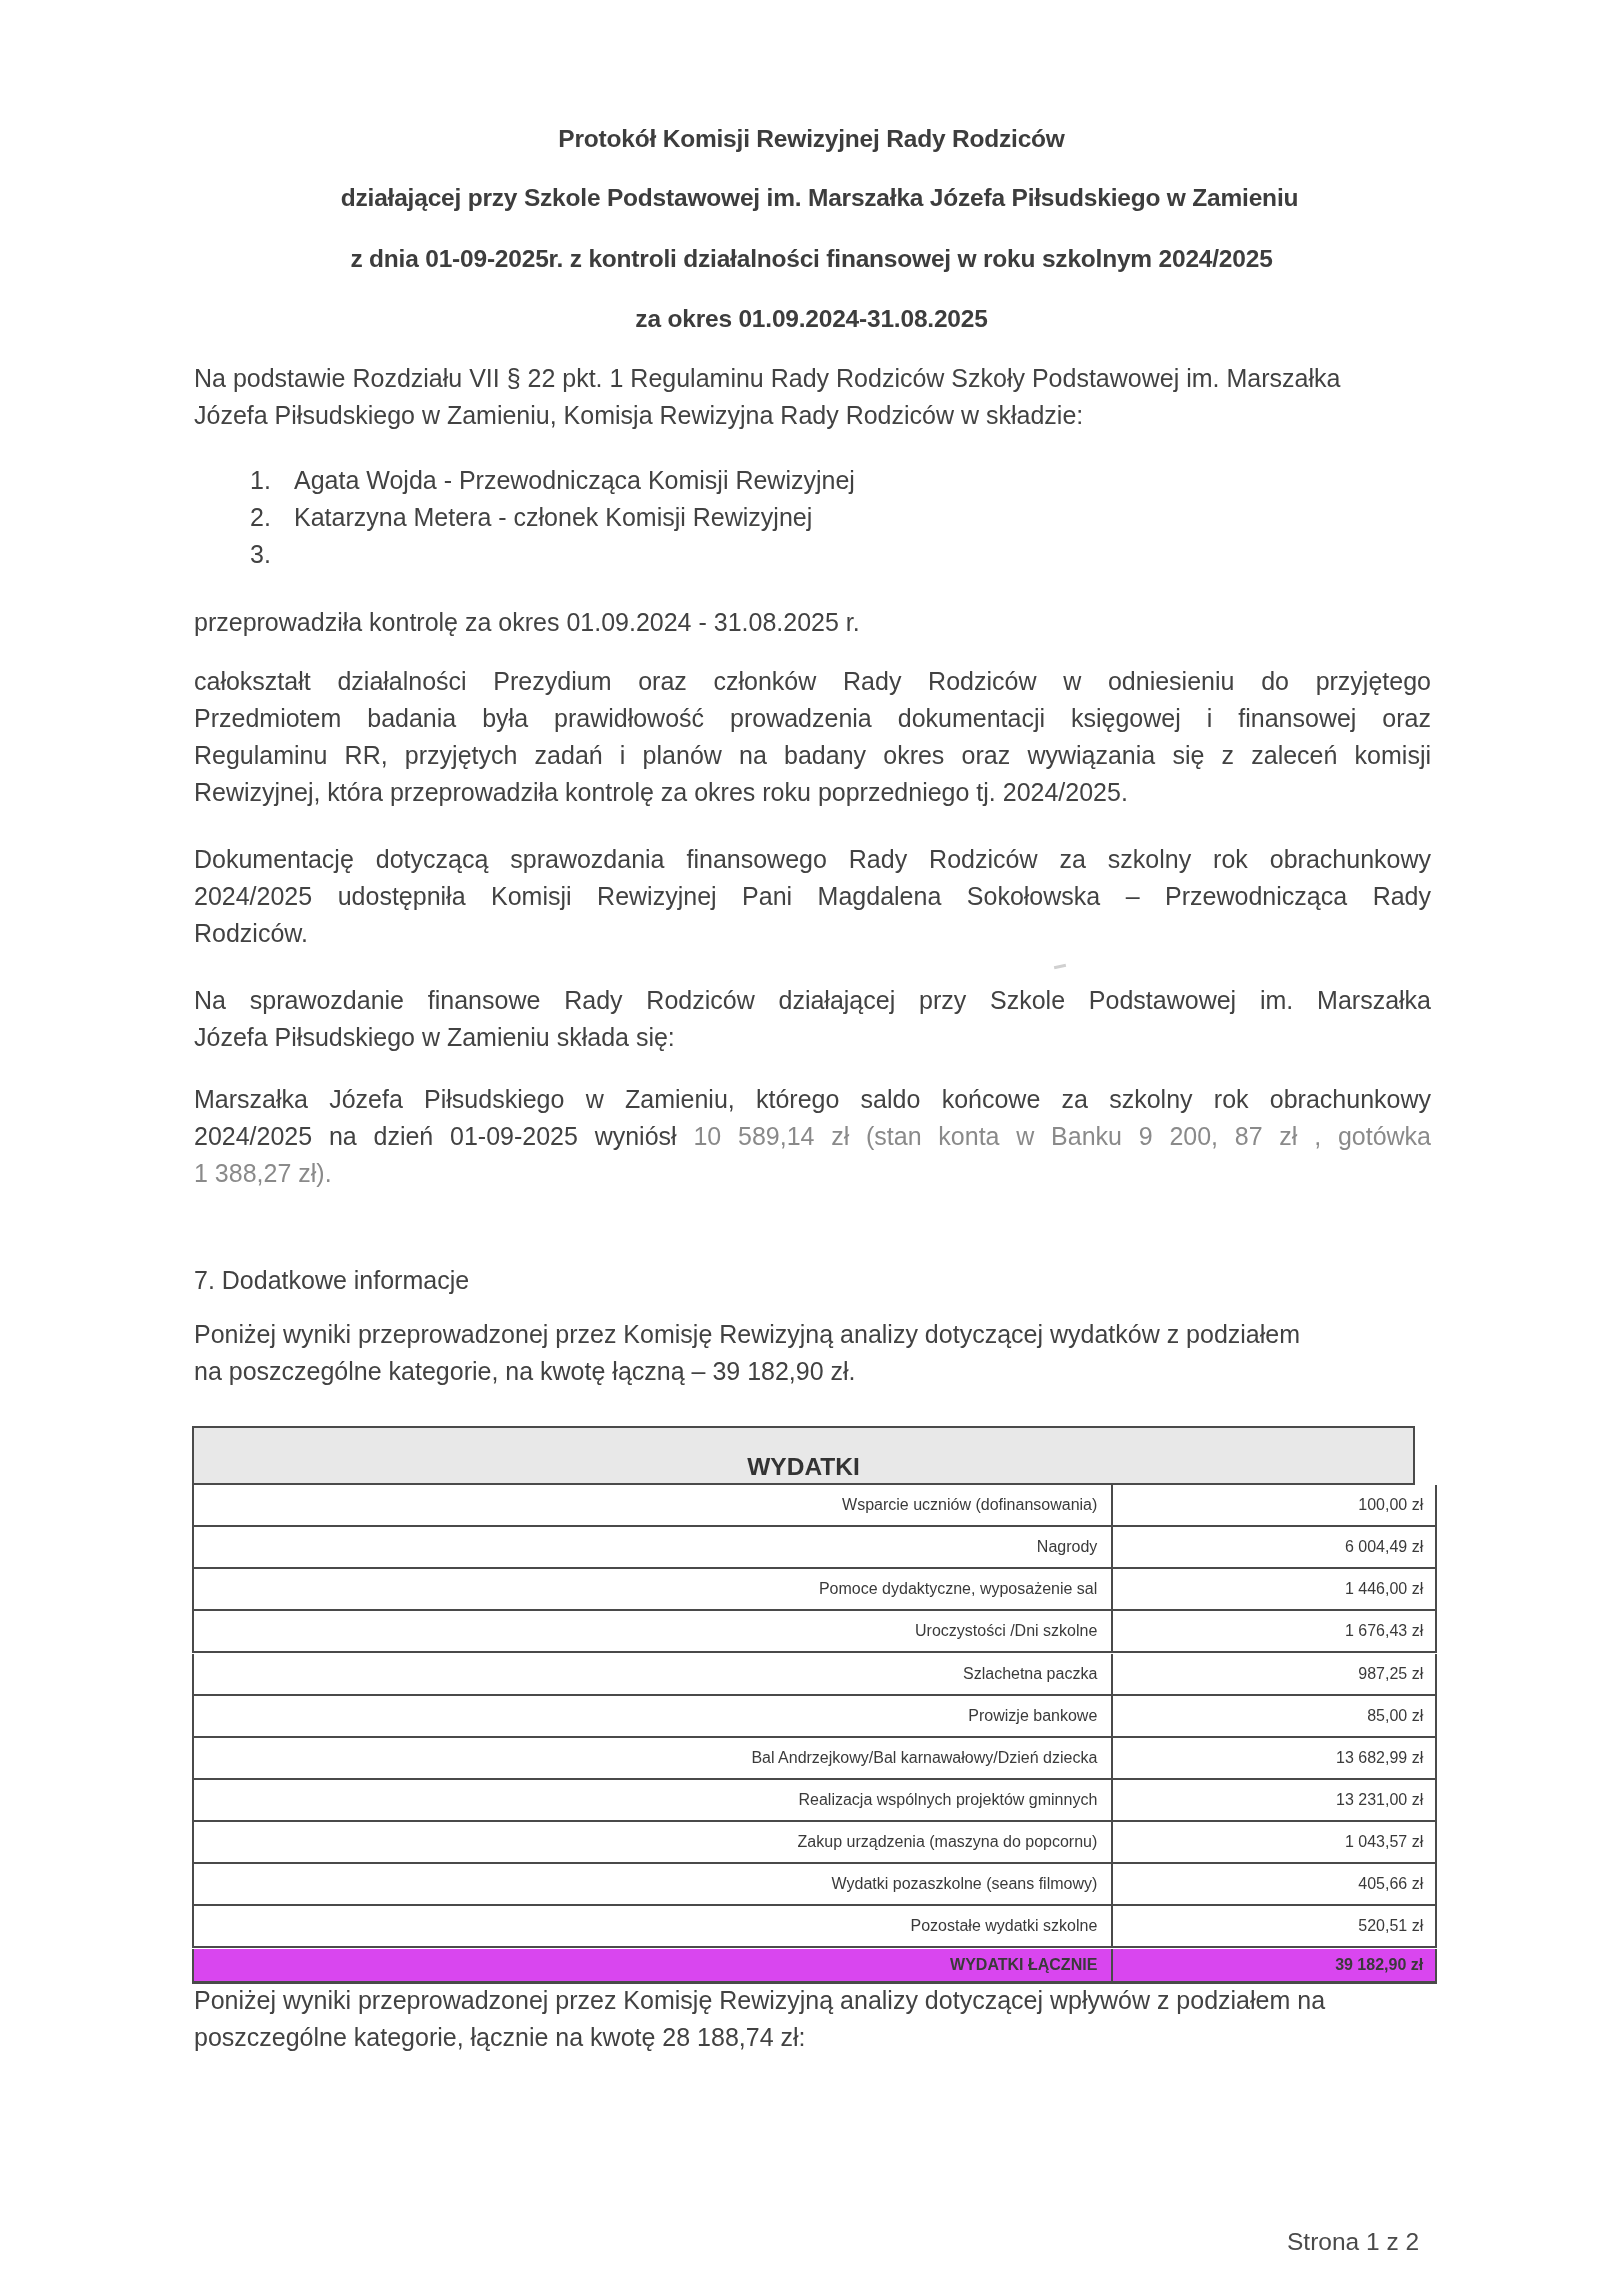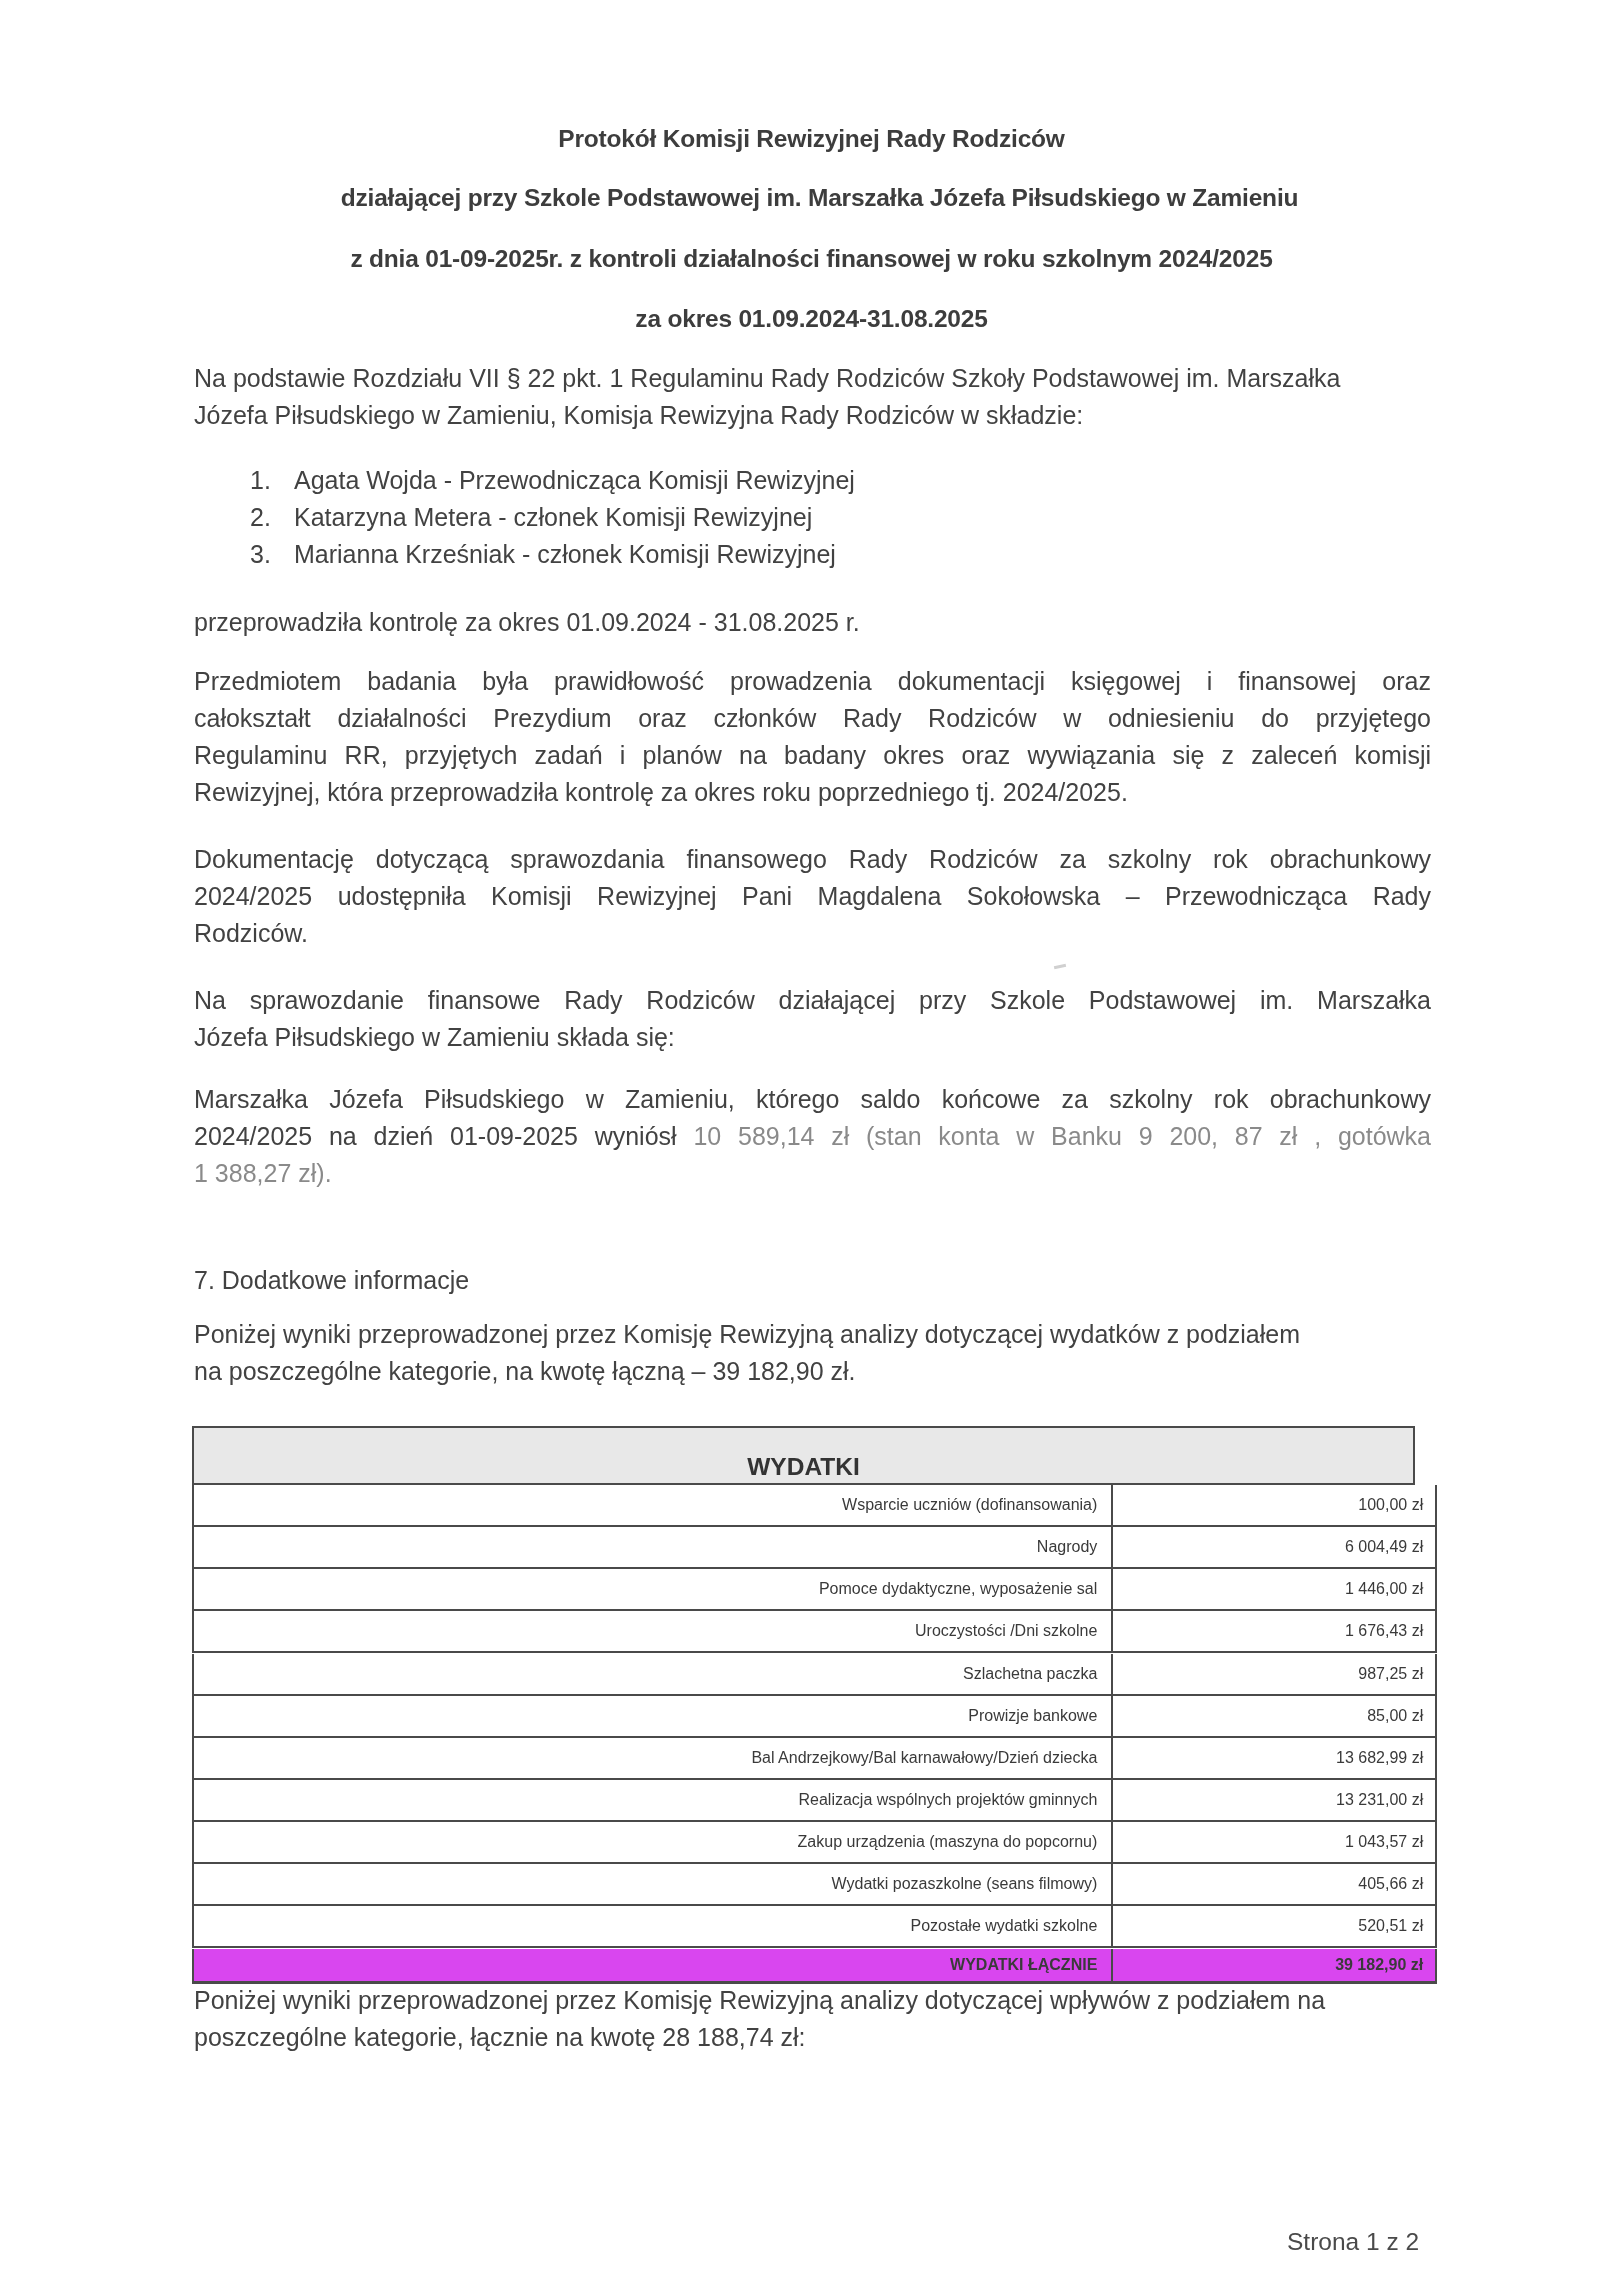--- a/index.html
+++ b/index.html
@@ -70,31 +70,30 @@
     <div class="list-item">
       <span class="list-num">1.</span>
       <span>Agata Wojda - Przewodnicząca Komisji Rewizyjnej</span>
     </div>
     <div class="list-item">
       <span class="list-num">2.</span>
       <span>Katarzyna Metera - członek Komisji Rewizyjnej</span>
     </div>
     <div class="list-item">
       <span class="list-num">3.</span>
-      <span>Marianna Krześniak - członek Komisji Rewizyjnej</span>
     </div>
   </div>
 
   <div class="para" style="top:604px;">
     <span class="line">przeprowadziła kontrolę za okres 01.09.2024 - 31.08.2025 r.</span>
   </div>
 
   <div class="para" style="top:663px;">
+    <span class="just">całokształt działalności Prezydium oraz członków Rady Rodziców w odniesieniu do przyjętego</span>
     <span class="just">Przedmiotem badania była prawidłowość prowadzenia dokumentacji księgowej i finansowej oraz</span>
-    <span class="just">całokształt działalności Prezydium oraz członków Rady Rodziców w odniesieniu do przyjętego</span>
     <span class="just">Regulaminu RR, przyjętych zadań i planów na badany okres oraz wywiązania się z zaleceń komisji</span>
     <span class="line">Rewizyjnej, która przeprowadziła kontrolę za okres roku poprzedniego tj. 2024/2025.</span>
   </div>
 
   <div class="para" style="top:841px;">
     <span class="just">Dokumentację dotyczącą sprawozdania finansowego Rady Rodziców za szkolny rok obrachunkowy</span>
     <span class="just">2024/2025 udostępniła Komisji Rewizyjnej Pani Magdalena Sokołowska – Przewodnicząca Rady</span>
     <span class="line">Rodziców.</span>
   </div>
 

